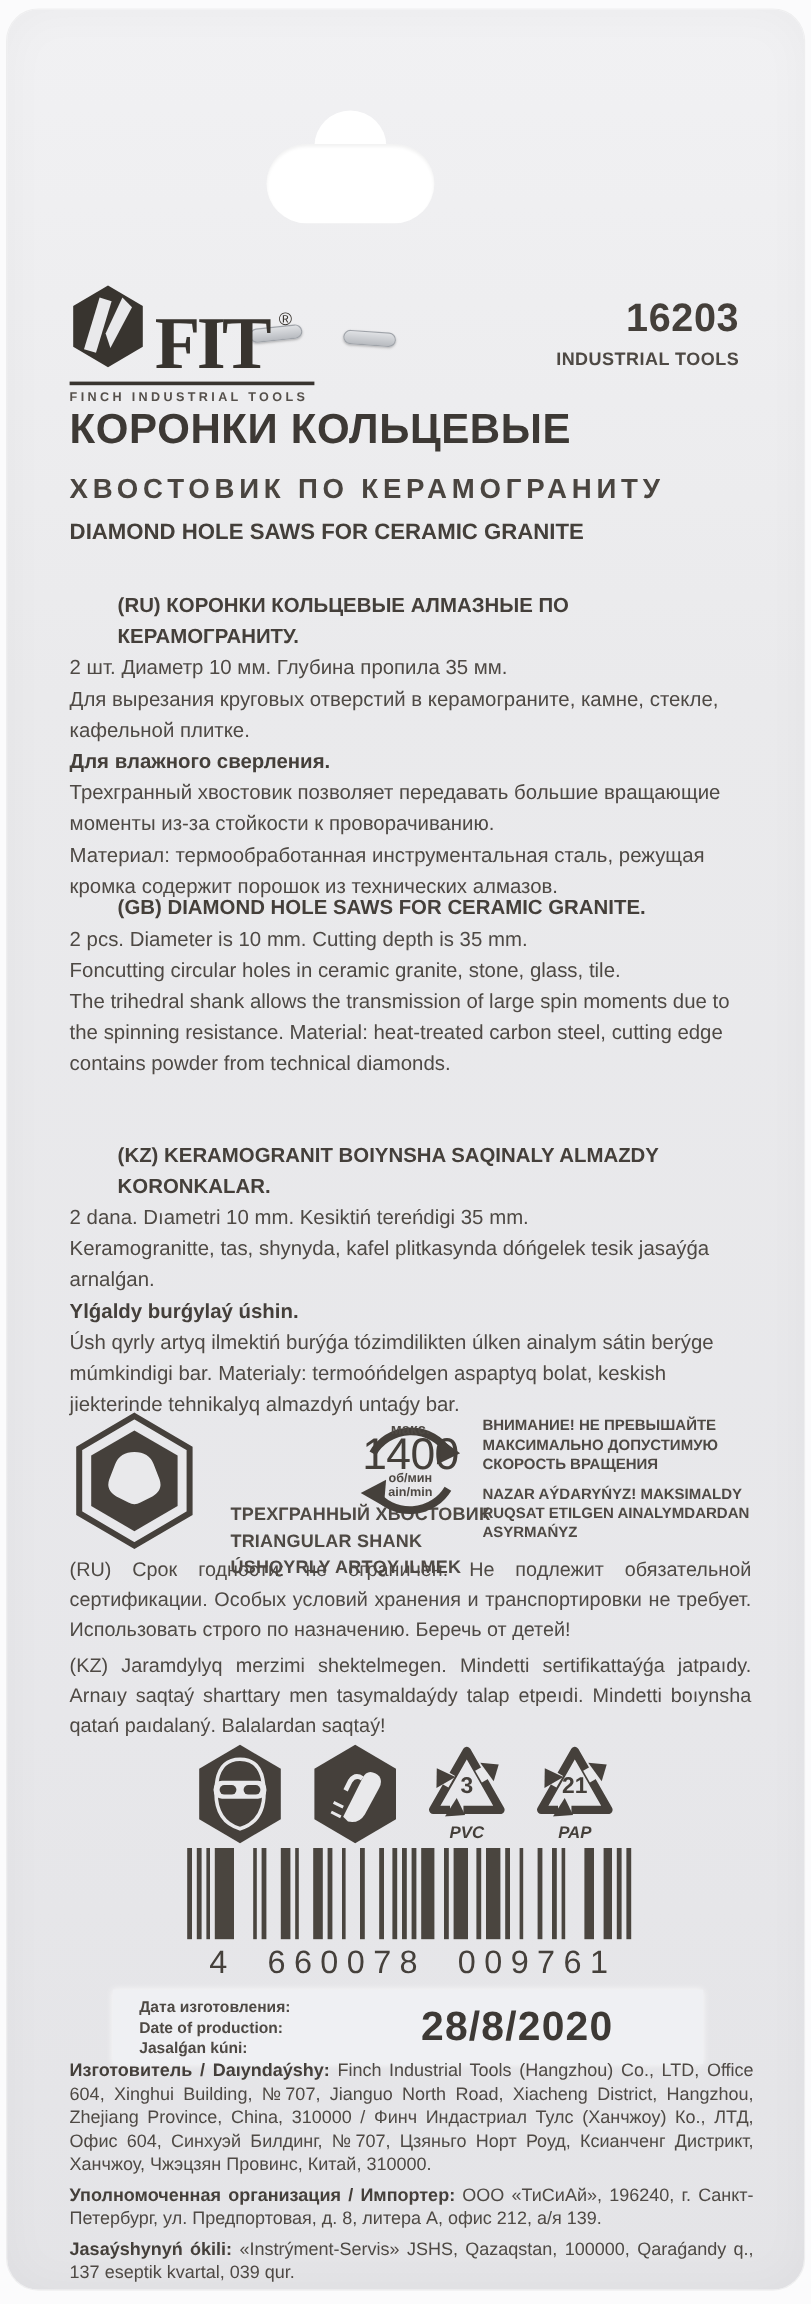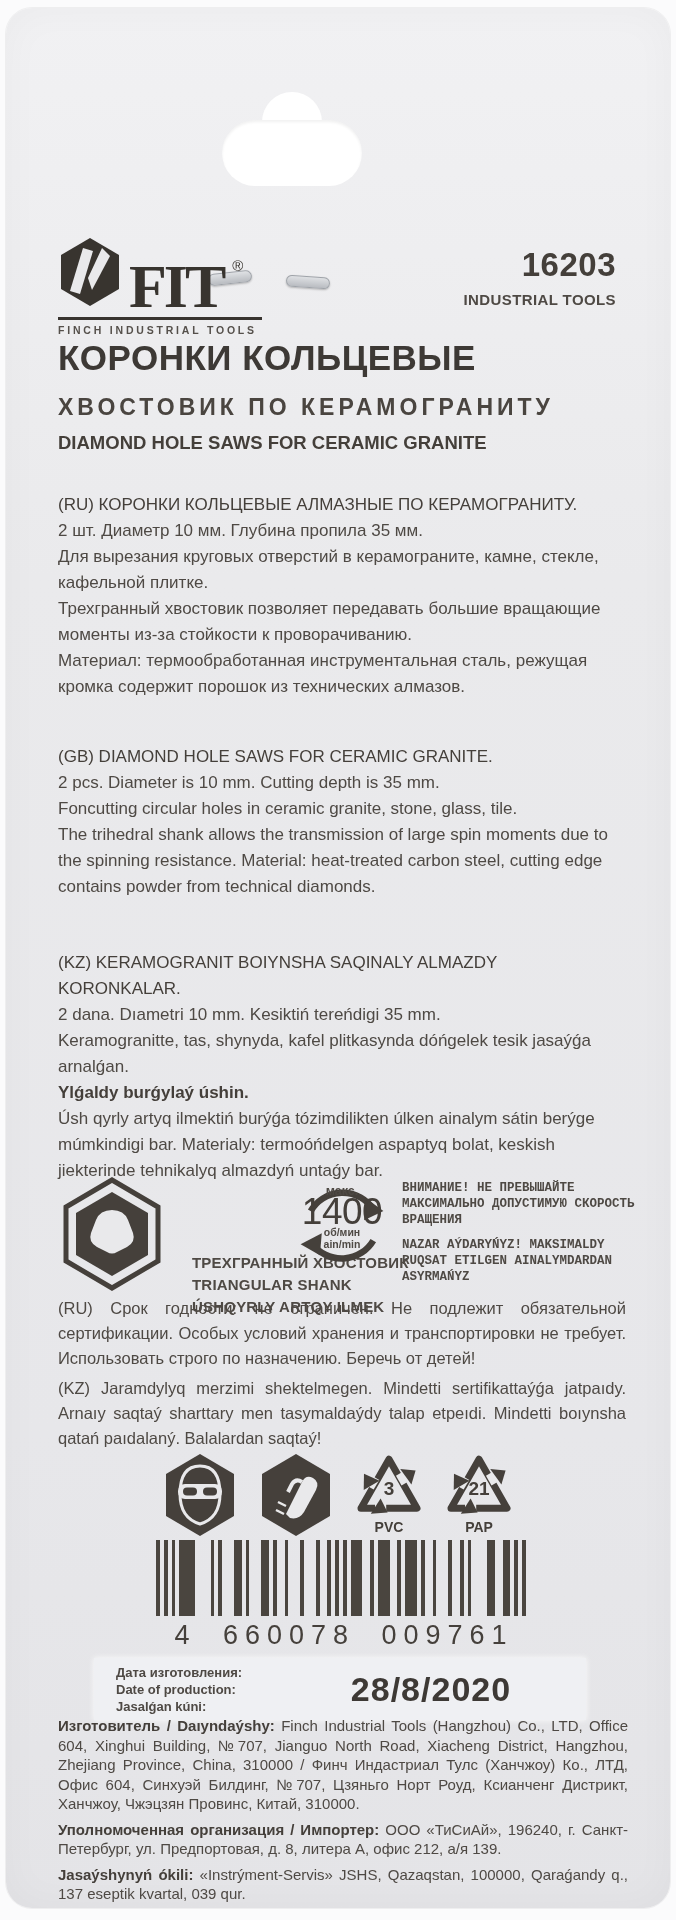--- a/index.html
+++ b/index.html
@@ -39,50 +39,50 @@
   
   .title-ru{ position:absolute; left:52px; top:330px; font-size:35px; font-weight:bold;
              letter-spacing:.5px; color:#3d3935; }
   .subtitle-ru{ position:absolute; left:52px; top:386px; font-size:23px; font-weight:bold;
                 letter-spacing:4px; color:#4a4540; }
   .subtitle-en{ position:absolute; left:52px; top:424px; font-size:18.5px; font-weight:bold;
                 color:#443f3a; }
 
   
   .sec{ position:absolute; left:52px; width:566px; font-size:17px; line-height:26px; }
-  .sec .hd{ font-weight:normal; color:#443f3a; }
+  .sec .hd{ font-weight:bold; color:#443f3a;margin-left:40px; }
   .sec .b{ font-weight:bold; color:#443f3a; }
   .sec-ru{ top:484px; } .sec-gb{ top:736px; } .sec-kz{ top:942px; }
 
   
   .shank-icon{ position:absolute; left:54px; top:1168px; }
   .shank-labels{ position:absolute; left:186px; top:1244px; font-size:15px; font-weight:bold;
                  line-height:22px; letter-spacing:.2px; }
   .speed-icon{ position:absolute; left:290px; top:1166px; width:92px; height:100px; }
   .speed-icon svg{ position:absolute; left:0; top:0; }
   .speed-txt{ position:absolute; left:0; top:10px; width:92px; text-align:center; }
   .speed-max{ font-size:12.5px; font-weight:bold; }
   .speed-val{ font-size:37px; font-weight:normal; letter-spacing:-.5px; line-height:28px; color:#443f3a;}
   .speed-unit{ font-size:10.5px; font-weight:bold; line-height:12px; }
   .warnings{ position:absolute; left:396px; top:1172px; width:240px; font-size:12.5px;
-             font-weight:bold; line-height:16px;font-family:Liberation Mono, monospace; }
+             font-weight:bold; line-height:16px; }
   .warnings p{ margin-bottom:9px; }
 
   
   .note{ position:absolute; left:52px; width:568px; font-size:16.5px; line-height:25px;
          text-align:justify; }
   .note-ru{ top:1288px; } .note-kz{ top:1368px; }
 
   
   .picto-row{ position:absolute; left:52px; top:1444px; width:560px; display:flex;
               justify-content:center; align-items:flex-start; gap:20px; }
   .recycle{ position:relative; width:70px; text-align:center; }
   .recycle .code{ position:absolute; left:0; top:26px; width:70px; text-align:center;
                   font-size:19px; font-weight:bold; color:#443f3a; }
-  .recycle .lbl{ margin-top:5px; font-size:14px; font-weight:bold; color:#443f3a; }
+  .recycle .lbl{ margin-top:5px; font-size:14px; font-weight:bold; color:#443f3a;font-style:italic; }
 
   
   .barcode-bars{ position:absolute; left:150px; top:1532px; width:372px; height:76px;
                  font-size:0; white-space:nowrap; }
   .barcode-digits{ position:absolute; left:0; top:1612px; width:676px; text-align:center;
                    font-size:27px; letter-spacing:7px; word-spacing:12px; color:#45403b; }
 
   
   .date-strip{ position:absolute; left:88px; top:1650px; width:492px; height:62px;
                background:#eff0f3; box-shadow:0 0 6px rgba(255,255,255,.9); display:flex;
@@ -130,20 +130,21 @@
   </div>
 
   <div class="title-ru">КОРОНКИ КОЛЬЦЕВЫЕ</div>
   <div class="subtitle-ru">ХВОСТОВИК ПО КЕРАМОГРАНИТУ</div>
   <div class="subtitle-en">DIAMOND HOLE SAWS FOR CERAMIC GRANITE</div>
 
   <div class="sec sec-ru">
     <div class="hd">(RU) КОРОНКИ КОЛЬЦЕВЫЕ АЛМАЗНЫЕ ПО КЕРАМОГРАНИТУ.</div>
     <div>2 шт. Диаметр 10 мм. Глубина пропила 35 мм.</div>
     <div>Для вырезания круговых отверстий в керамограните, камне, стекле, кафельной плитке.</div>
+    <div class="b">Для влажного сверления.</div>
     <div>Трехгранный хвостовик позволяет передавать большие вращающие моменты из-за стойкости к проворачиванию.</div>
     <div>Материал: термообработанная инструментальная сталь, режущая кромка содержит порошок из технических алмазов.</div>
   </div>
 
   <div class="sec sec-gb">
     <div class="hd">(GB) DIAMOND HOLE SAWS FOR CERAMIC GRANITE.</div>
     <div>2 pcs. Diameter is 10 mm. Cutting depth is 35 mm.</div>
     <div>Foncutting circular holes in ceramic granite, stone, glass, tile.</div>
     <div>The trihedral shank allows the transmission of large spin moments due to the spinning resistance. Material: heat-treated carbon steel, cutting edge contains powder from technical diamonds.</div>
   </div>

